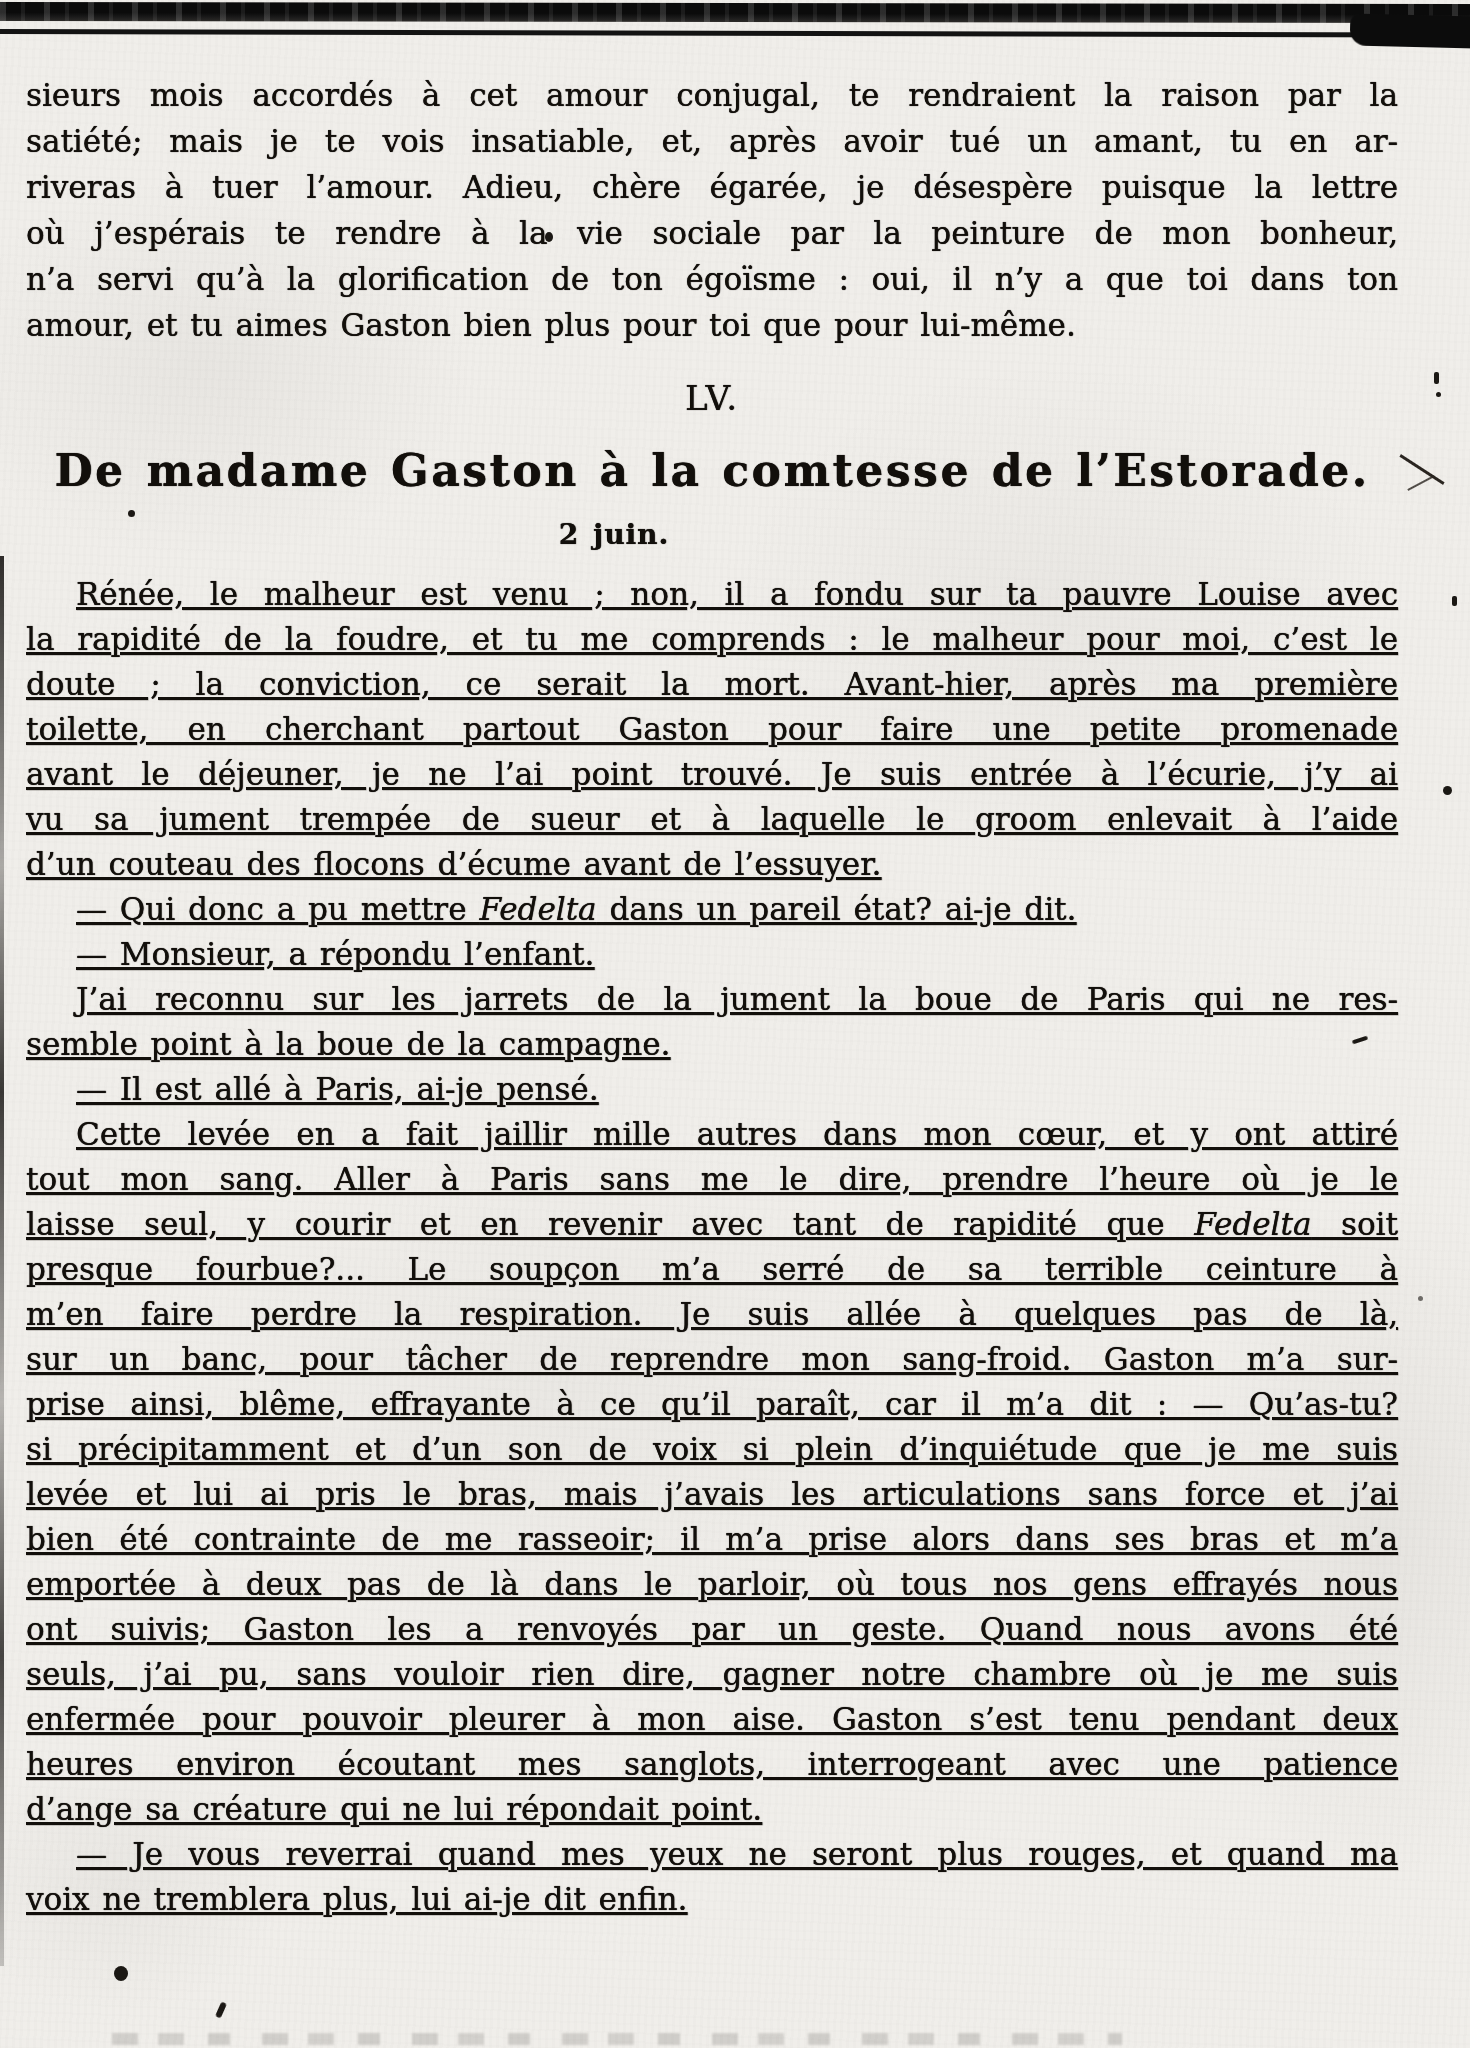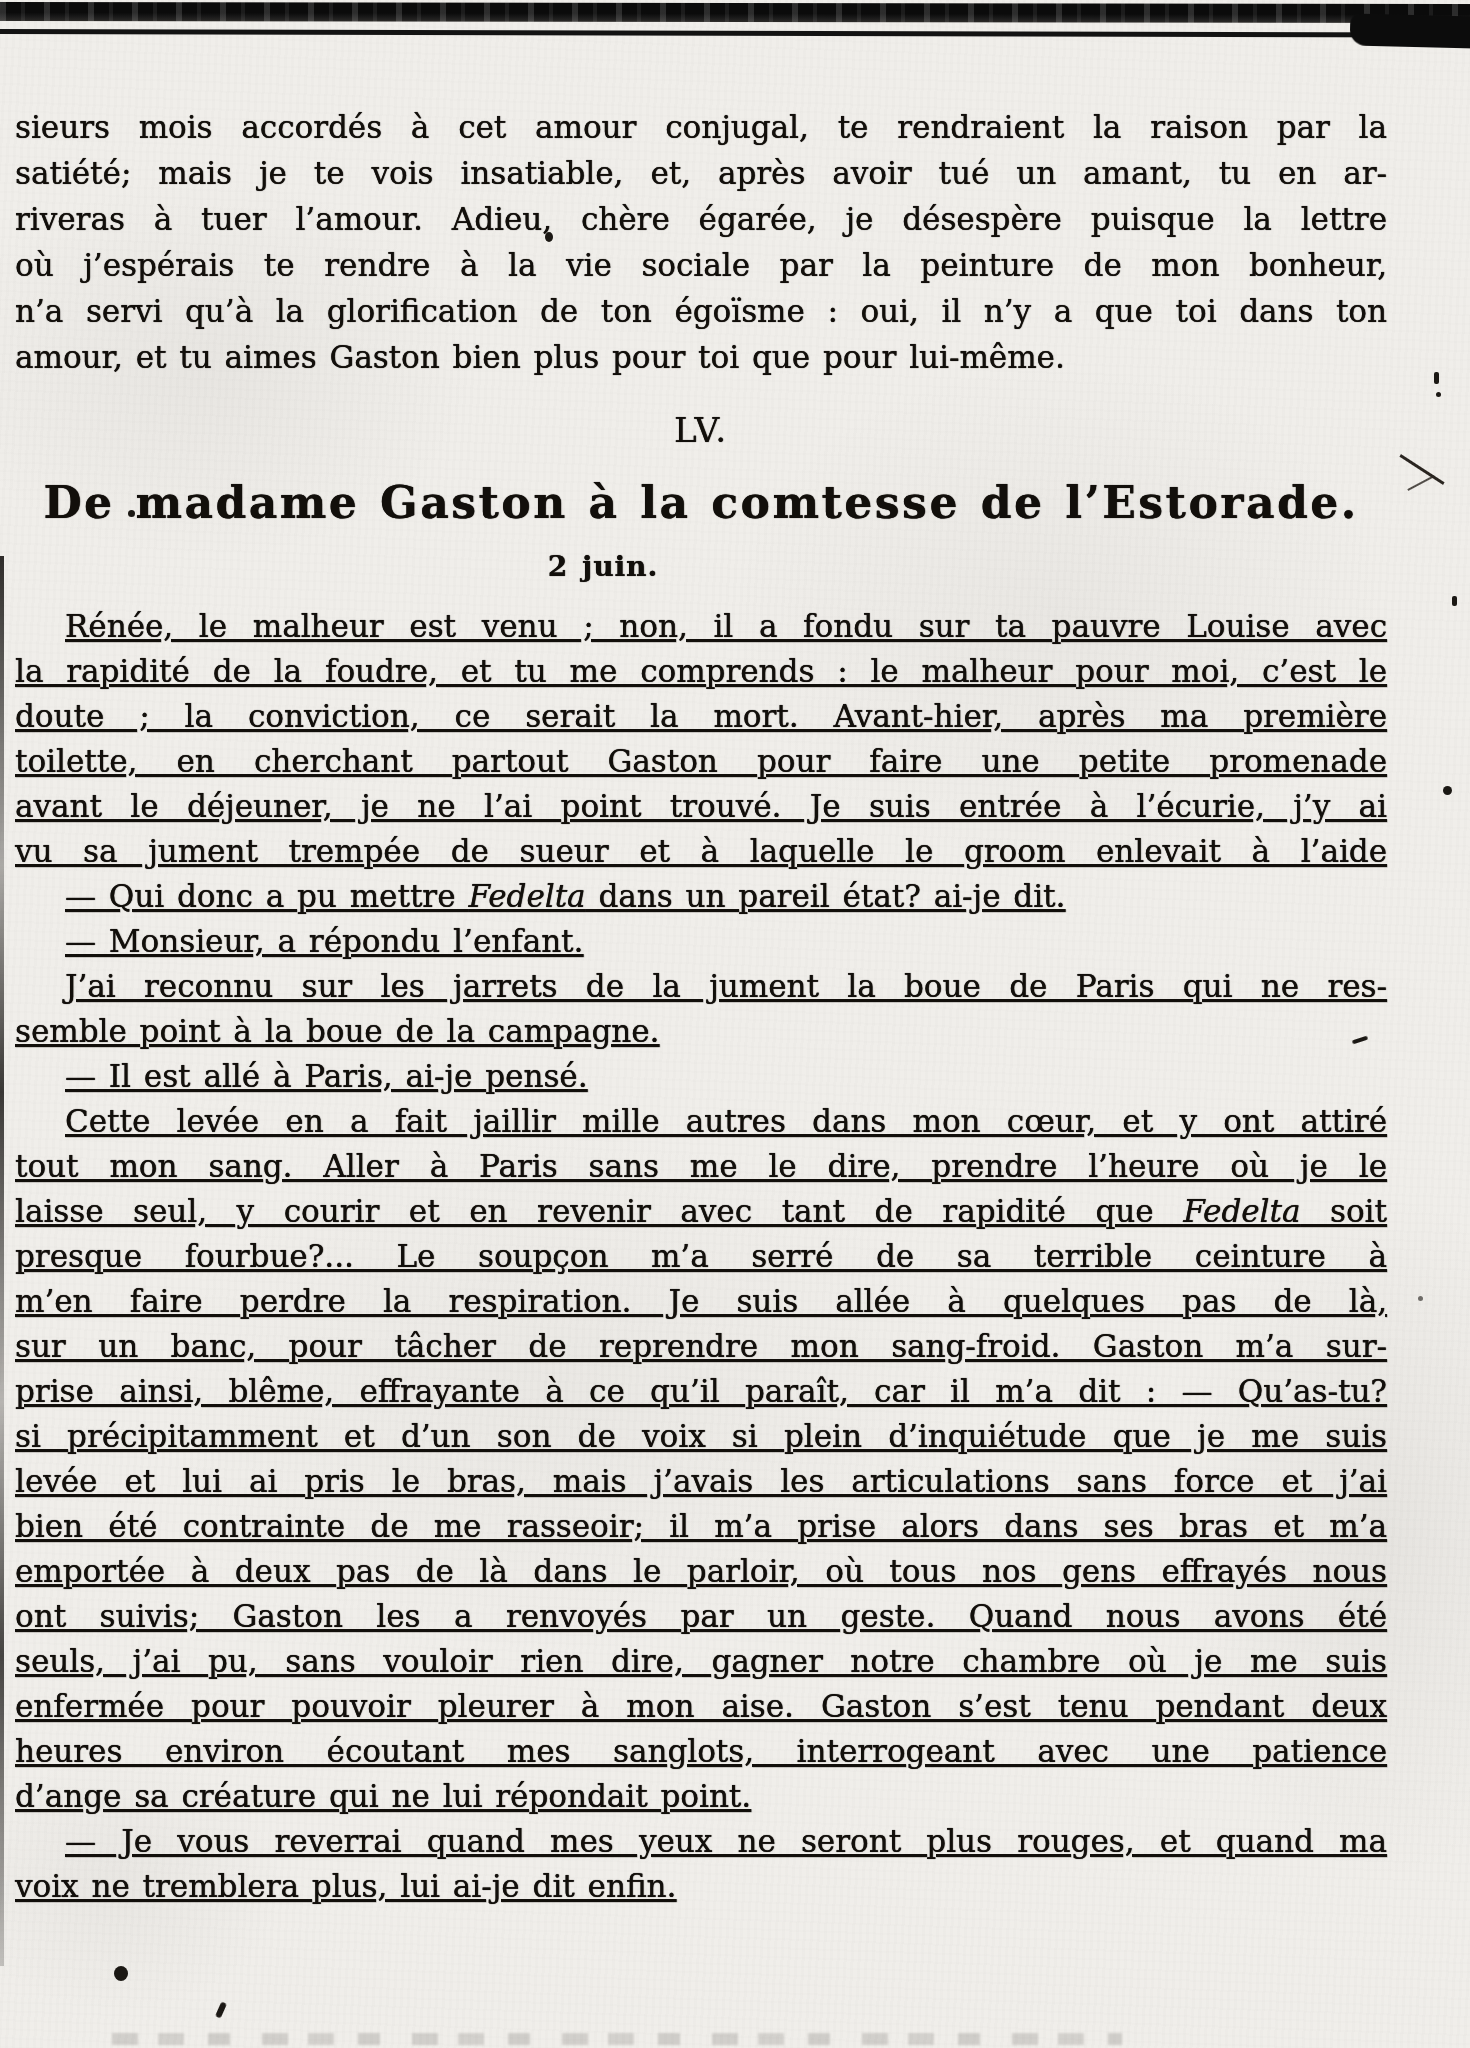--- a/index.html
+++ b/index.html
@@ -60,25 +60,24 @@
     position:absolute;left:1406px;top:482px;width:30px;height:2px;background:#2a2520;
     transform:rotate(-28deg);filter:blur(.4px);opacity:.8;
   }
   .ghost-text{
     position:absolute;left:112px;top:2033px;width:1010px;height:12px;opacity:.17;
     background:repeating-linear-gradient(90deg,#3d3a36 0 26px,rgba(0,0,0,0) 26px 46px,#4a4642 46px 72px,rgba(0,0,0,0) 72px 96px,#35322e 96px 118px,rgba(0,0,0,0) 118px 150px);
     filter:blur(1.3px);
   }
   
   .text-col{
-    position:absolute;left:15px;top:72px;width:1372px;
+    position:absolute;left:26px;top:72px;width:1372px;
     filter:blur(.32px) contrast(1.04);
     text-shadow:0 0 .7px rgba(20,16,12,.9), .5px .4px .9px rgba(20,16,12,.45);
     word-spacing:3px;
-    margin-top:32px;
   }
   .line{font-size:31px;line-height:46px;height:46px;}
   .body-lines .line{line-height:45px;height:45px;}
   .j{text-align:justify;text-align-last:justify;}
   .ind{text-indent:50px;}
   .it{font-style:italic;}
   .section-number{
     margin-top:30px;text-align:center;font-weight:normal;font-size:34px;line-height:40px;letter-spacing:2px;
   }
   .letter-heading{
@@ -129,20 +128,21 @@
 
     <div class="dateline">2 juin.</div>
 
     <div class="body-lines" id="body-lines">
         <div class="line j ind"><span>Rénée, le malheur est venu ; non, il a fondu sur ta pauvre Louise avec</span></div>
         <div class="line j"><span>la rapidité de la foudre, et tu me comprends : le malheur pour moi, c’est le</span></div>
         <div class="line j"><span>doute ; la conviction, ce serait la mort. Avant-hier, après ma première</span></div>
         <div class="line j"><span>toilette, en cherchant partout Gaston pour faire une petite promenade</span></div>
         <div class="line j"><span>avant le déjeuner, je ne l’ai point trouvé. Je suis entrée à l’écurie, j’y ai</span></div>
         <div class="line j"><span>vu sa jument trempée de sueur et à laquelle le groom enlevait à l’aide</span></div>
+        <div class="line"><span>d’un couteau des flocons d’écume avant de l’essuyer.</span></div>
         <div class="line ind"><span>— Qui donc a pu mettre </span><span class="it">Fedelta</span><span> dans un pareil état? ai-je dit.</span></div>
         <div class="line ind"><span>— Monsieur, a répondu l’enfant.</span></div>
         <div class="line j ind"><span>J’ai reconnu sur les jarrets de la jument la boue de Paris qui ne res-</span></div>
         <div class="line"><span>semble point à la boue de la campagne.</span></div>
         <div class="line ind"><span>— Il est allé à Paris, ai-je pensé.</span></div>
         <div class="line j ind"><span>Cette levée en a fait jaillir mille autres dans mon cœur, et y ont attiré</span></div>
         <div class="line j"><span>tout mon sang. Aller à Paris sans me le dire, prendre l’heure où je le</span></div>
         <div class="line j"><span>laisse seul, y courir et en revenir avec tant de rapidité que </span><span class="it">Fedelta</span><span> soit</span></div>
         <div class="line j"><span>presque fourbue?... Le soupçon m’a serré de sa terrible ceinture à</span></div>
         <div class="line j"><span>m’en faire perdre la respiration. Je suis allée à quelques pas de là,</span></div>

